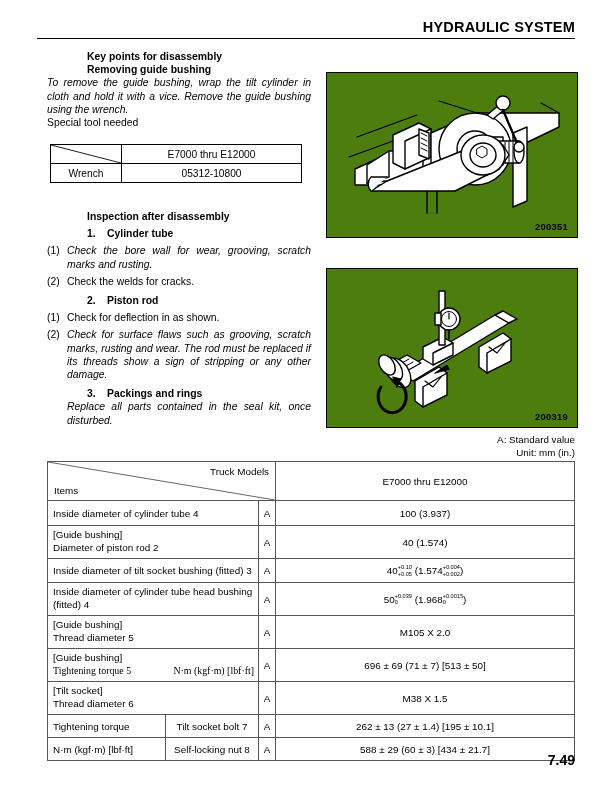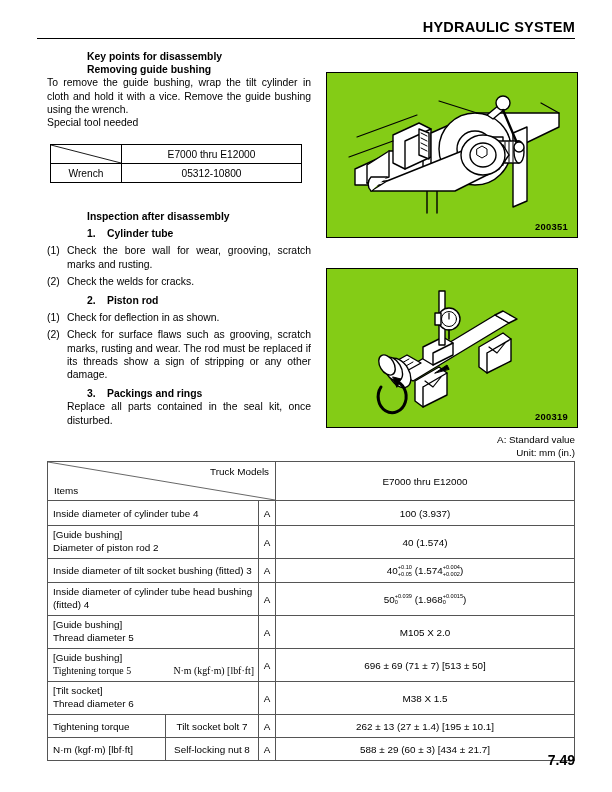--- a/index.html
+++ b/index.html
@@ -9,37 +9,37 @@
 
   
   .hdr{position:absolute;left:37px;top:20px;width:538px;}
   .hdr-title{text-align:right;font-size:14.5px;font-weight:bold;letter-spacing:.2px;line-height:1.05;}
   .hdr-rule{margin-top:3px;border-bottom:1.6px solid #000;}
 
   
   .leftcol{position:absolute;left:47px;top:50px;width:264px;}
   .b{font-weight:bold;padding-left:40px;}
   .t{font-size:10.4px;line-height:13.2px;}
-  .just{text-align:justify;text-align-last:left;}
+  .just{text-align:justify;text-align-last:left;font-style:italic;}
   .hang{display:flex;gap:0;}
   .hang .num{flex:0 0 20px;}
   .hang .body{flex:1 1 auto;}
   .sp6{height:6px;}
   .sp4{height:4px;}
 
   
   .wtable{position:absolute;left:50px;top:144px;width:252px;border:1px solid #000;
           border-collapse:collapse;font-size:10.2px;}
   .wtable td{border:1px solid #000;padding:0;height:18px;text-align:center;vertical-align:middle;}
   .wtable .c1{width:70px;}
   .diagcell{position:relative;}
   .diagcell svg{position:absolute;left:0;top:0;width:100%;height:100%;}
 
   
-  .fig{position:absolute;border:1px solid #000;background:#84cc16;}
+  .fig{position:absolute;border:1px solid #000;background:#4d7c0f;}
   .fig1{left:326px;top:72px;width:250px;height:164px;}
   .fig2{left:326px;top:268px;width:250px;height:158px;}
   .fig svg{display:block;width:100%;height:100%;}
   .figno{position:absolute;right:9px;bottom:5px;font-size:9.4px;font-weight:bold;letter-spacing:.3px;}
 
   
   .note{position:absolute;right:37px;font-size:9.8px;text-align:right;}
   .note1{top:434px;}
   .note2{top:447px;text-align:right;}
 

